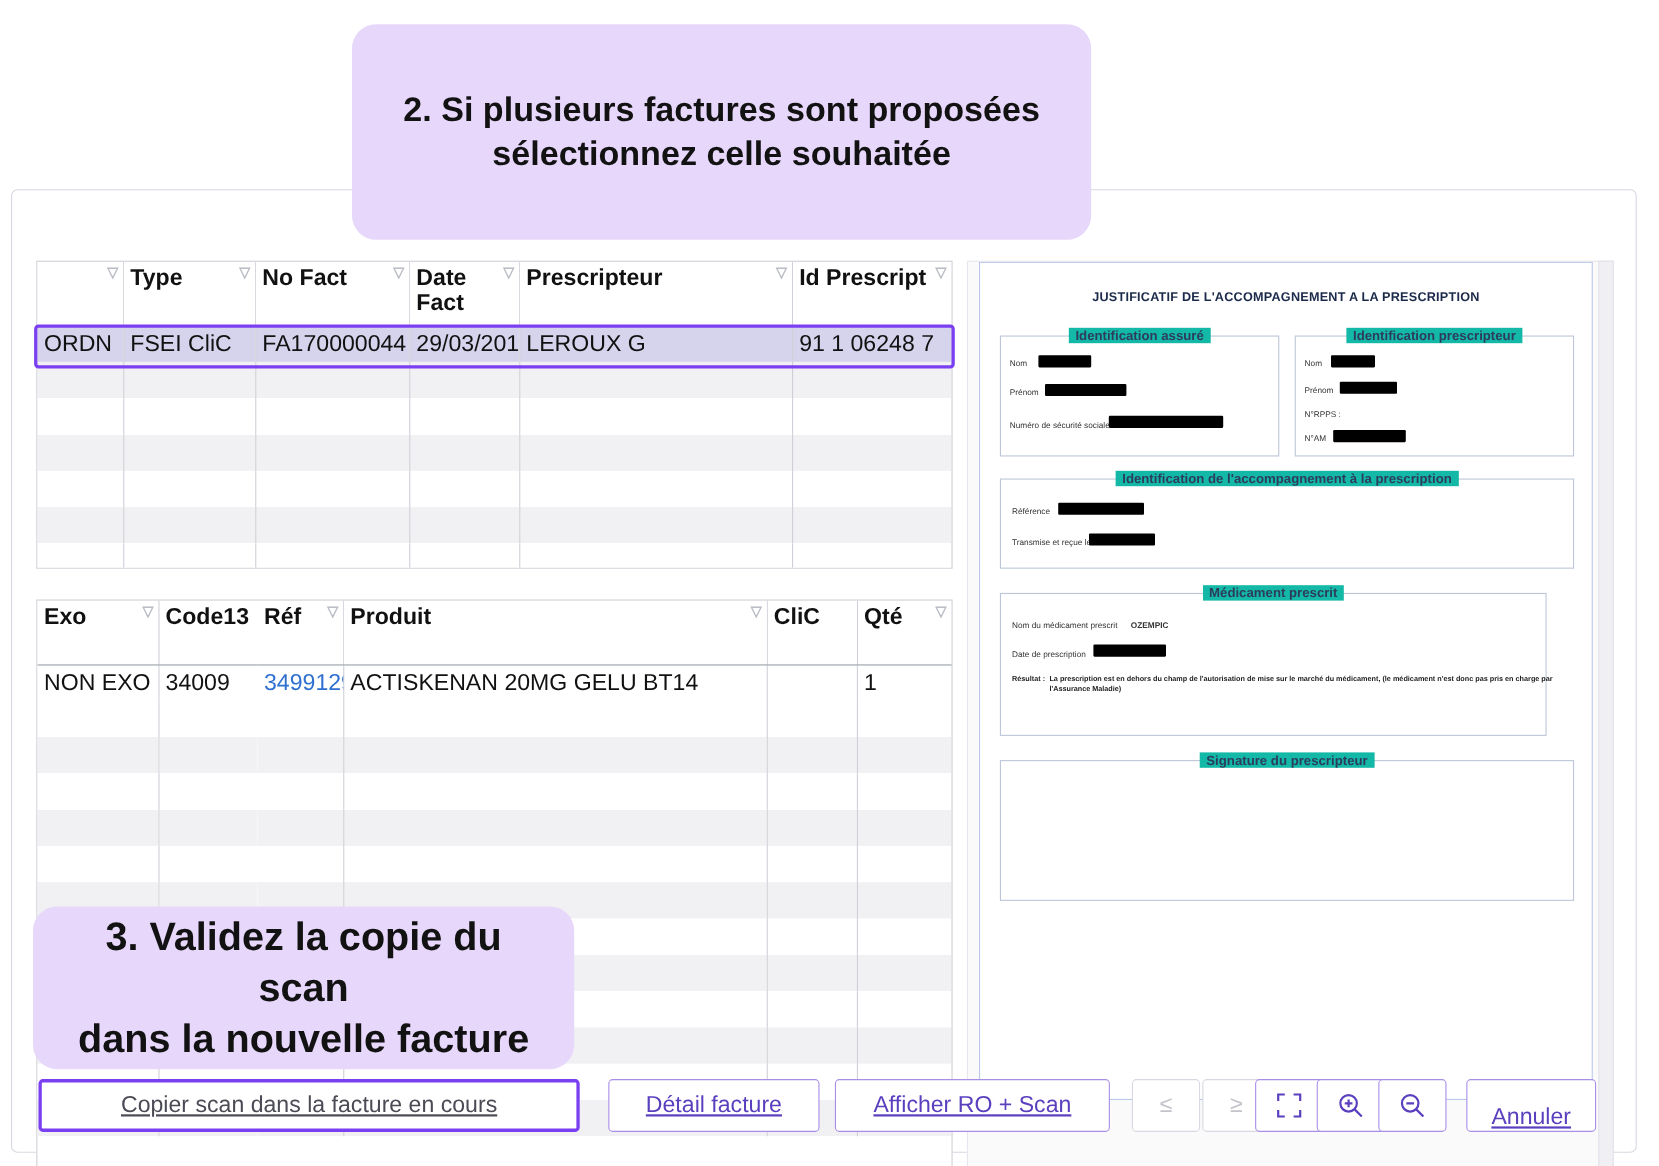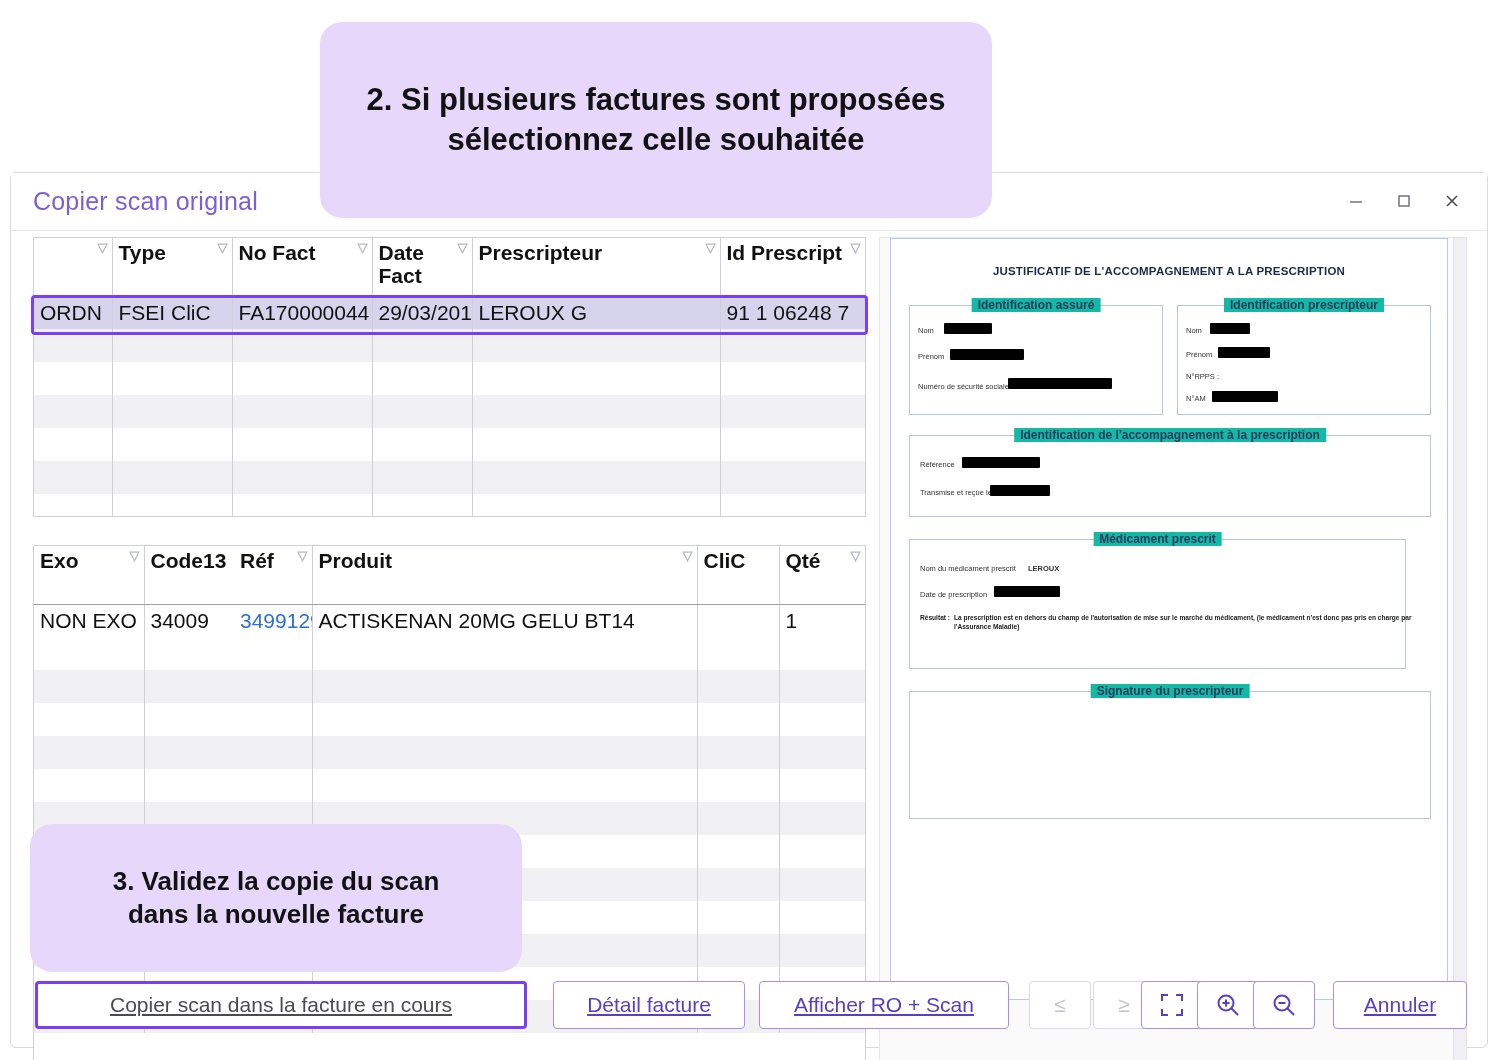--- a/index.html
+++ b/index.html
@@ -188,52 +188,31 @@
     display: flex; align-items: center; justify-content: center;
     text-align: center;
     line-height: 1.28;
   }
   #callout-2 {
     left: 320px; top: 22px; width: 672px; height: 196px;
     font-size: 31px; padding: 0 40px;
   }
   #callout-3 {
     left: 30px; top: 824px; width: 492px; height: 148px;
-    font-size: 26px; padding: 0 28px;
+    font-size: 36px; padding: 0 28px;
   }
   .callout .line { display: block; }
 </style>
 </head>
 <body>
 
 <div id="root">
 
   <div class="window">
 
-    <div class="titlebar">
-      <div class="win-title">Copier scan original</div>
-      <div class="win-btns">
-        <div class="win-btn">
-          <svg width="18" height="18" viewBox="0 0 18 18">
-              <line x1="3" y1="10" x2="15" y2="10" stroke="#6a6a78" stroke-width="1.4"></line>
-            </svg>
-        </div>
-        <div class="win-btn">
-          <svg width="18" height="18" viewBox="0 0 18 18">
-              <rect x="4" y="4" width="10" height="10" fill="none" stroke="#6a6a78" stroke-width="1.4"></rect>
-            </svg>
-        </div>
-        <div class="win-btn">
-          <svg width="20" height="20" viewBox="0 0 20 20">
-              <line x1="5" y1="5" x2="15" y2="15" stroke="#4a4a55" stroke-width="1.6"></line>
-              <line x1="15" y1="5" x2="5" y2="15" stroke="#4a4a55" stroke-width="1.6"></line>
-            </svg>
-        </div>
-      </div>
-    </div>
 
     <div class="tablewrap" id="table-invoices">
       <table class="grid">
         <colgroup>
           <col style="width:78px">
             <col style="width:120px">
             <col style="width:140px">
           <col style="width:100px">
             <col style="width:248px">
             <col style="width:145px">
@@ -471,21 +450,21 @@
             <span class="legend">Identification de l'accompagnement à la prescription</span>
             <span class="flabel" style="left:10px; top:24px;">Référence</span>
             <span class="redact" style="left:52px; top:21px; width:78px;"></span>
             <span class="flabel" style="left:10px; top:52px;">Transmise et reçue le</span>
             <span class="redact" style="left:80px; top:49px; width:60px;"></span>
           </div>
 
           <div class="fieldset" style="left:18px; top:300px; width:497px; height:130px;">
             <span class="legend">Médicament prescrit</span>
             <span class="flabel" style="left:10px; top:24px;">Nom du médicament prescrit</span>
-            <span class="flabel bold" style="left:118px; top:24px;">LEROUX</span>
+            <span class="flabel bold" style="left:118px; top:24px;">OZEMPIC</span>
             <span class="flabel" style="left:10px; top:50px;">Date de prescription</span>
             <span class="redact" style="left:84px; top:46px; width:66px;"></span>
             <span class="smalltext bold" style="left:10px; top:74px;">Résultat :</span>
             <span class="smalltext bold" style="left:44px; top:74px; width:468px;">La prescription est en dehors du champ de l'autorisation de mise sur le marché du médicament, (le médicament n'est donc pas pris en charge par l'Assurance Maladie)</span>
           </div>
 
           <div class="fieldset" style="left:18px; top:452px; width:522px; height:128px;">
             <span class="legend">Signature du prescripteur</span>
           </div>
         </div>
@@ -525,21 +504,21 @@
         </svg>
       </div>
       <div class="iconbtn" style="left:1242px; bottom:18px; width:62px;">
         <svg width="26" height="26" viewBox="0 0 26 26">
           <circle cx="11" cy="11" r="7.5" fill="none" stroke="#5a3fbf" stroke-width="2"></circle>
           <line x1="16.5" y1="16.5" x2="23" y2="23" stroke="#5a3fbf" stroke-width="2"></line>
           <line x1="7.5" y1="11" x2="14.5" y2="11" stroke="#5a3fbf" stroke-width="2"></line>
         </svg>
       </div>
 
-      <div class="btn" style="left:1322px; bottom:18px; width:134px;">
+      <div class="btn" style="left:1322px; bottom:18px; width:118px;align-items:flex-end;">
         <span class="u">Annuler</span>
       </div>
     </div>
 
   </div>
 
   <div class="callout" id="callout-2">
     <div>
       <span class="line">2. Si plusieurs factures sont proposées</span>
       <span class="line">sélectionnez celle souhaitée</span>

